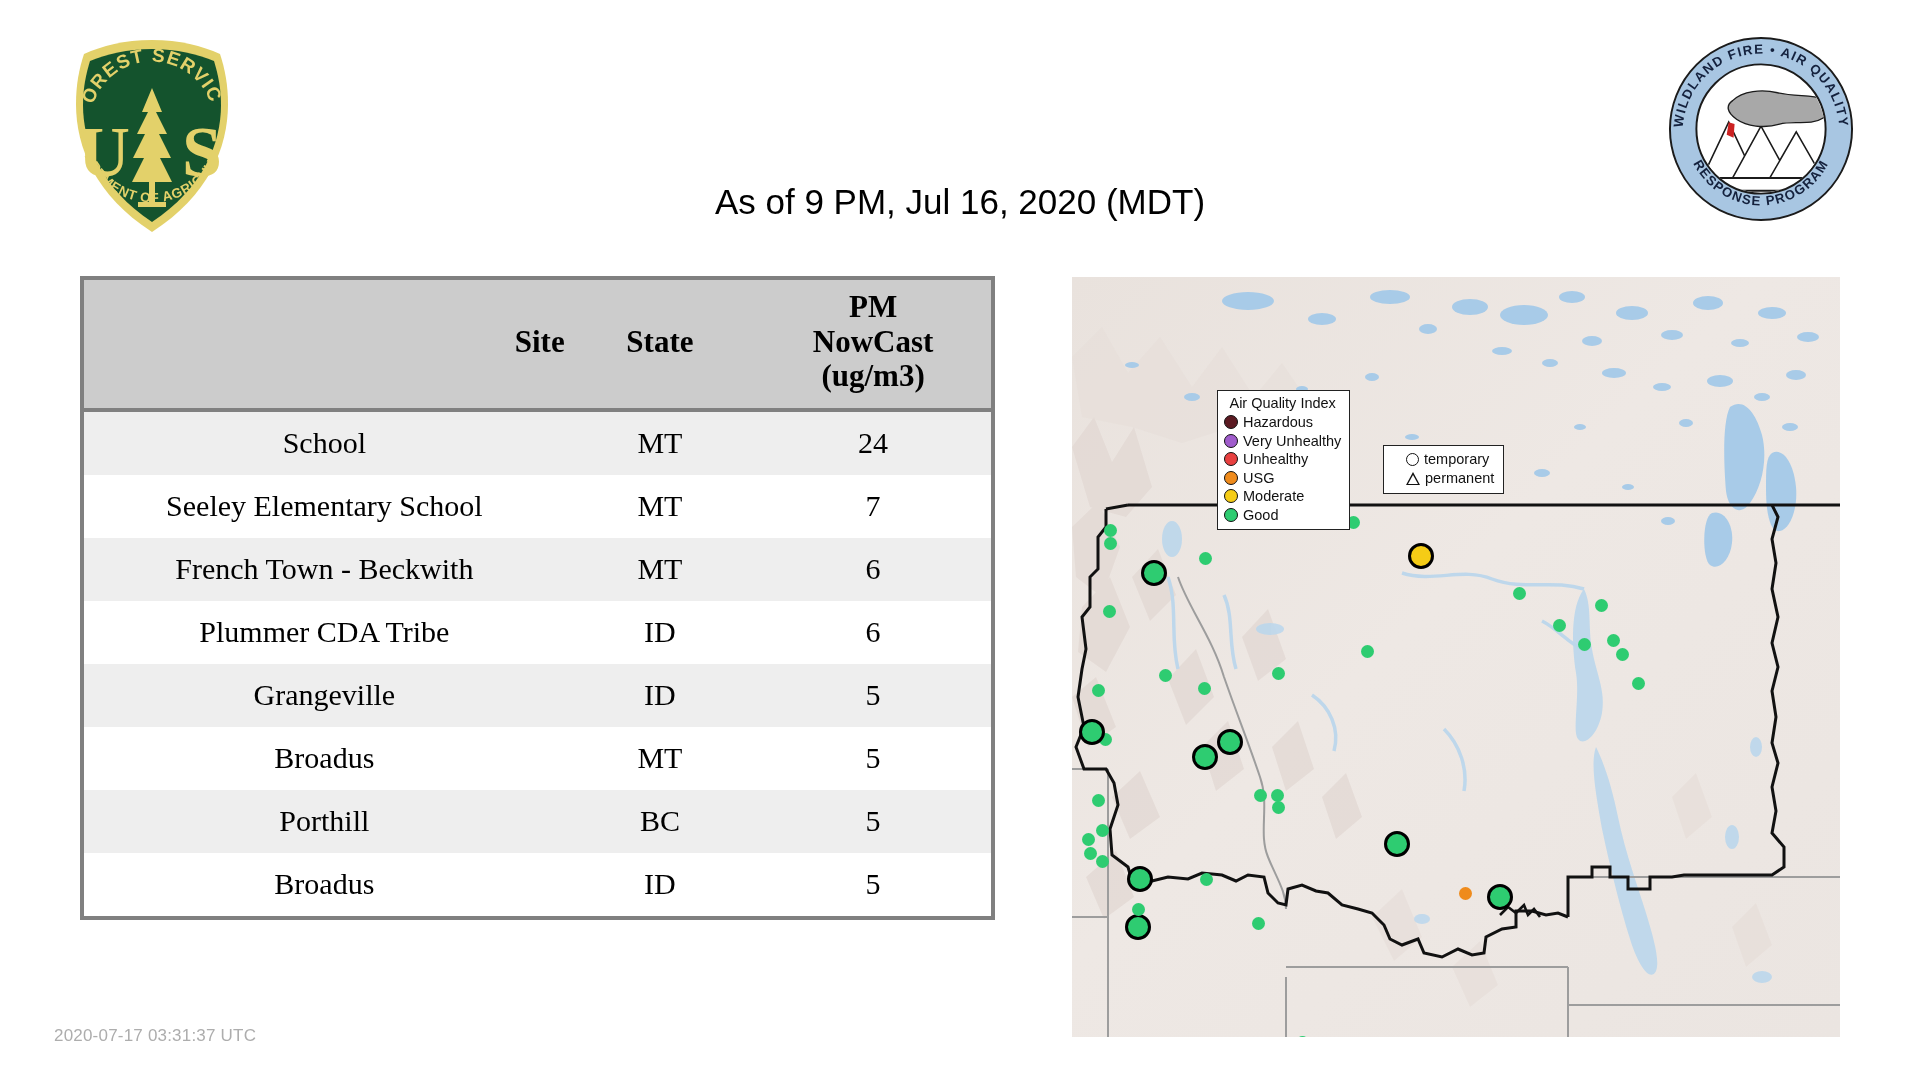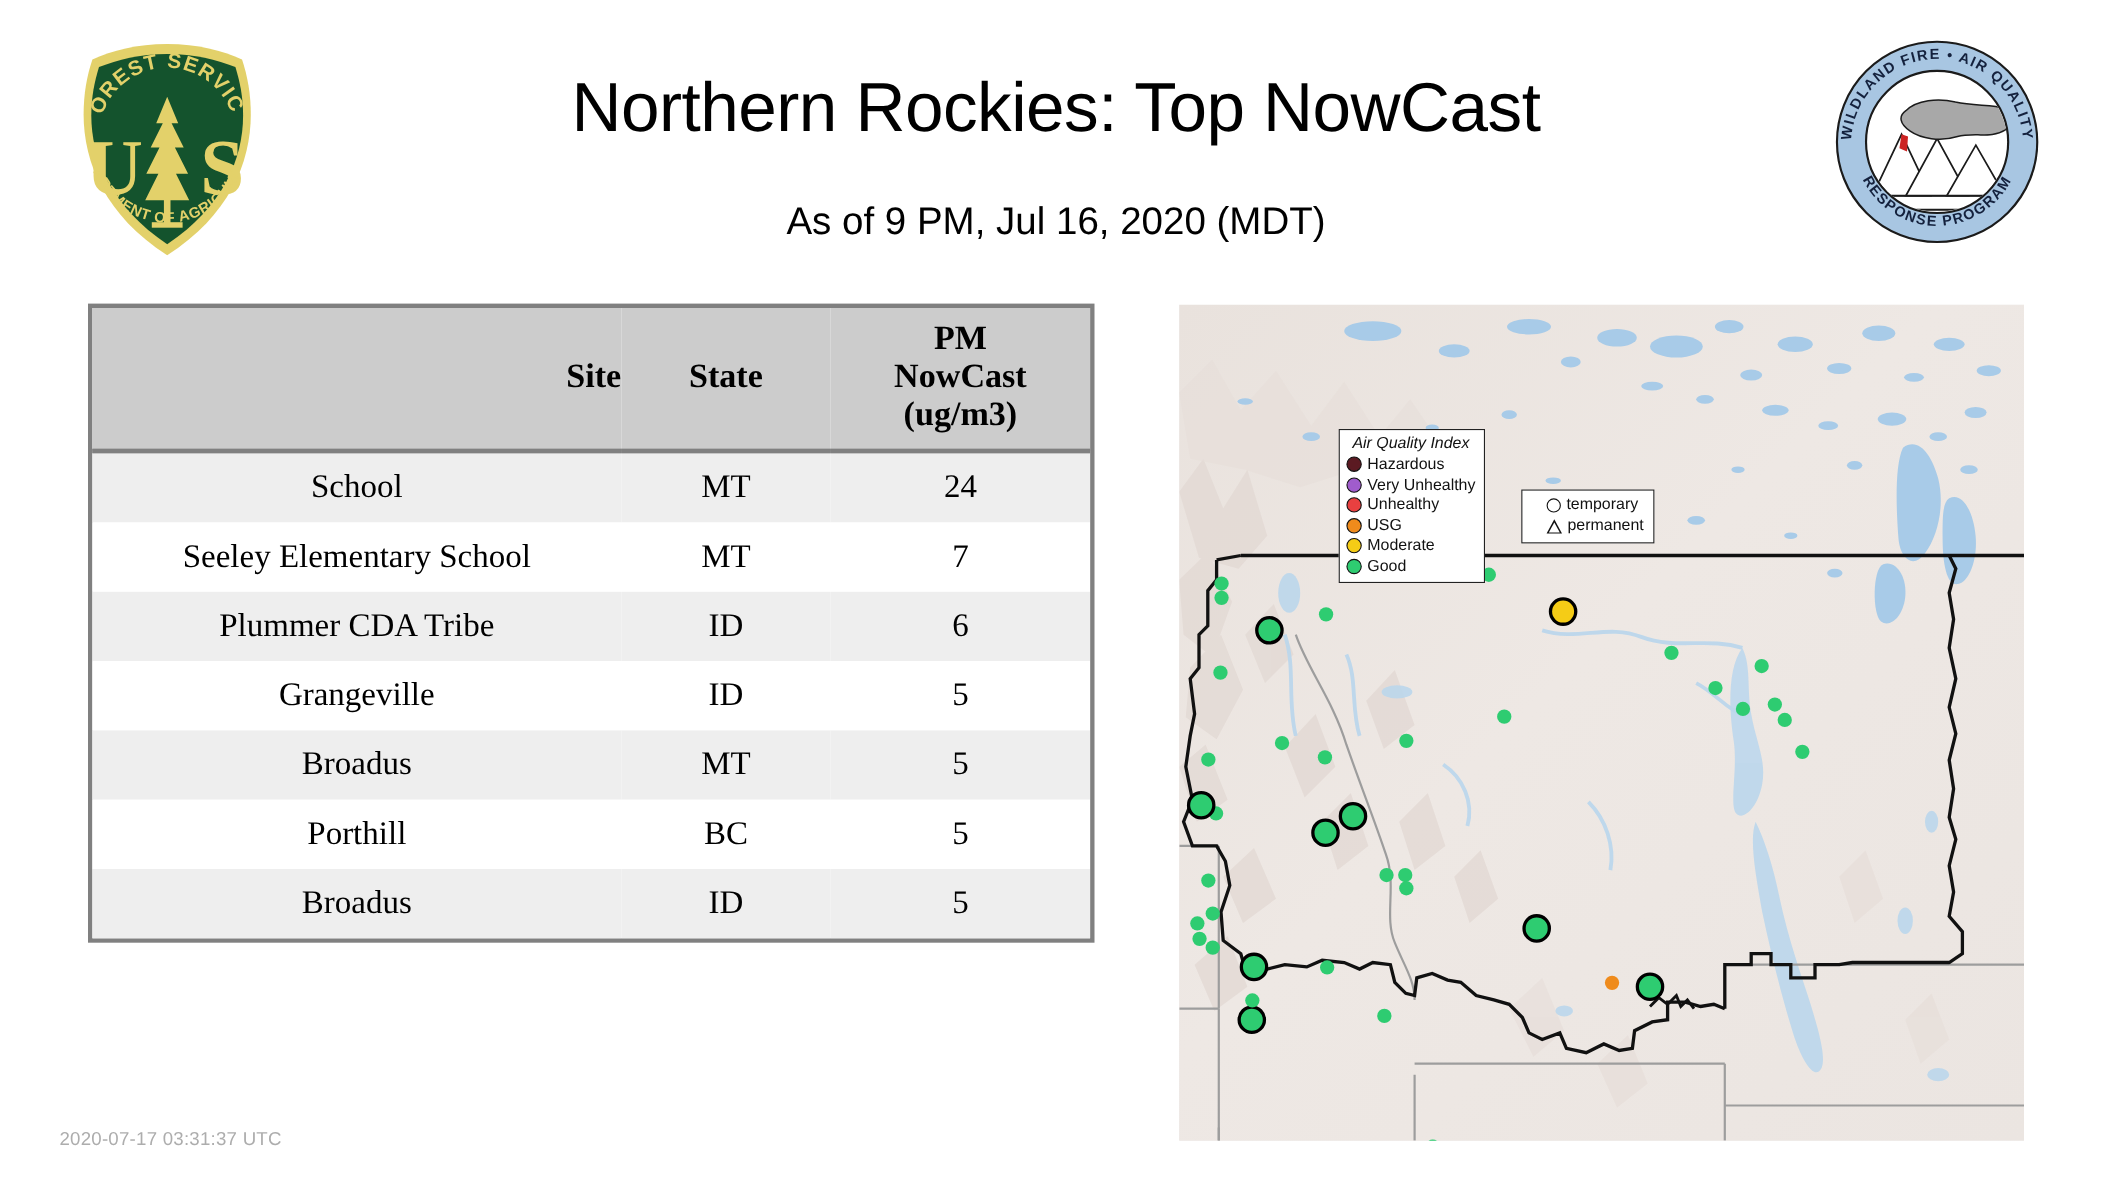--- a/index.html
+++ b/index.html
@@ -81,21 +81,20 @@
   .legend-aqi{
     position:absolute;left:145px;top:113px;
     background:#ffffff;border:1.5px solid #222;
     padding:4px 8px 5px 6px;
     font-family:"Liberation Sans", sans-serif;
     z-index:6;
   }
   .legend-aqi .lg-title{
     font-size:14.5px;color:#111;text-align:center;margin:0 2px 2px 2px;
     white-space:nowrap;
-    font-style:italic;
   }
   .legend-aqi .lg-row{
     display:flex;align-items:center;gap:5px;height:18.5px;
     white-space:nowrap;
   }
   .legend-aqi .swatch{
     width:14px;height:14px;border-radius:50%;
     border:1.6px solid #111;box-sizing:border-box;flex:0 0 auto;
   }
   .legend-aqi .lg-label{font-size:14.5px;color:#111;line-height:1;}
@@ -183,21 +182,20 @@
       <text font-family="Liberation Sans, sans-serif" font-size="13.5" font-weight="bold" fill="#14213d" letter-spacing="1.4">
         <textPath href="#wfTop" startOffset="50%" text-anchor="middle">WILDLAND FIRE  •  AIR QUALITY</textPath>
       </text>
       <path id="wfBot" d="M18 96 A77 77 0 0 0 172 96" fill="none"></path>
       <text font-family="Liberation Sans, sans-serif" font-size="13.5" font-weight="bold" fill="#14213d" letter-spacing="1.4">
         <textPath href="#wfBot" startOffset="50%" text-anchor="middle">RESPONSE PROGRAM</textPath>
       </text>
     </svg>
   </div>
 
-  <div class="title">Northern Rockies: Top NowCast</div>
   <div class="subtitle">As of  9 PM, Jul 16, 2020 (MDT)</div>
 
   <div class="table-wrap">
     <table class="nowcast">
       <thead>
         <tr>
           <th class="col-site">
             <div>Site</div>
           </th>
           <th class="col-state">
@@ -213,20 +211,25 @@
       <tbody>
         <tr>
           <td>School</td>
           <td>MT</td>
           <td>24</td>
         </tr>
         <tr>
           <td>Seeley Elementary School</td>
           <td>MT</td>
           <td>7</td>
+        </tr>
+        <tr>
+          <td>French Town - Beckwith</td>
+          <td>MT</td>
+          <td>6</td>
         </tr>
         <tr>
           <td>Plummer CDA Tribe</td>
           <td>ID</td>
           <td>6</td>
         </tr>
         <tr>
           <td>Grangeville</td>
           <td>ID</td>
           <td>5</td>

